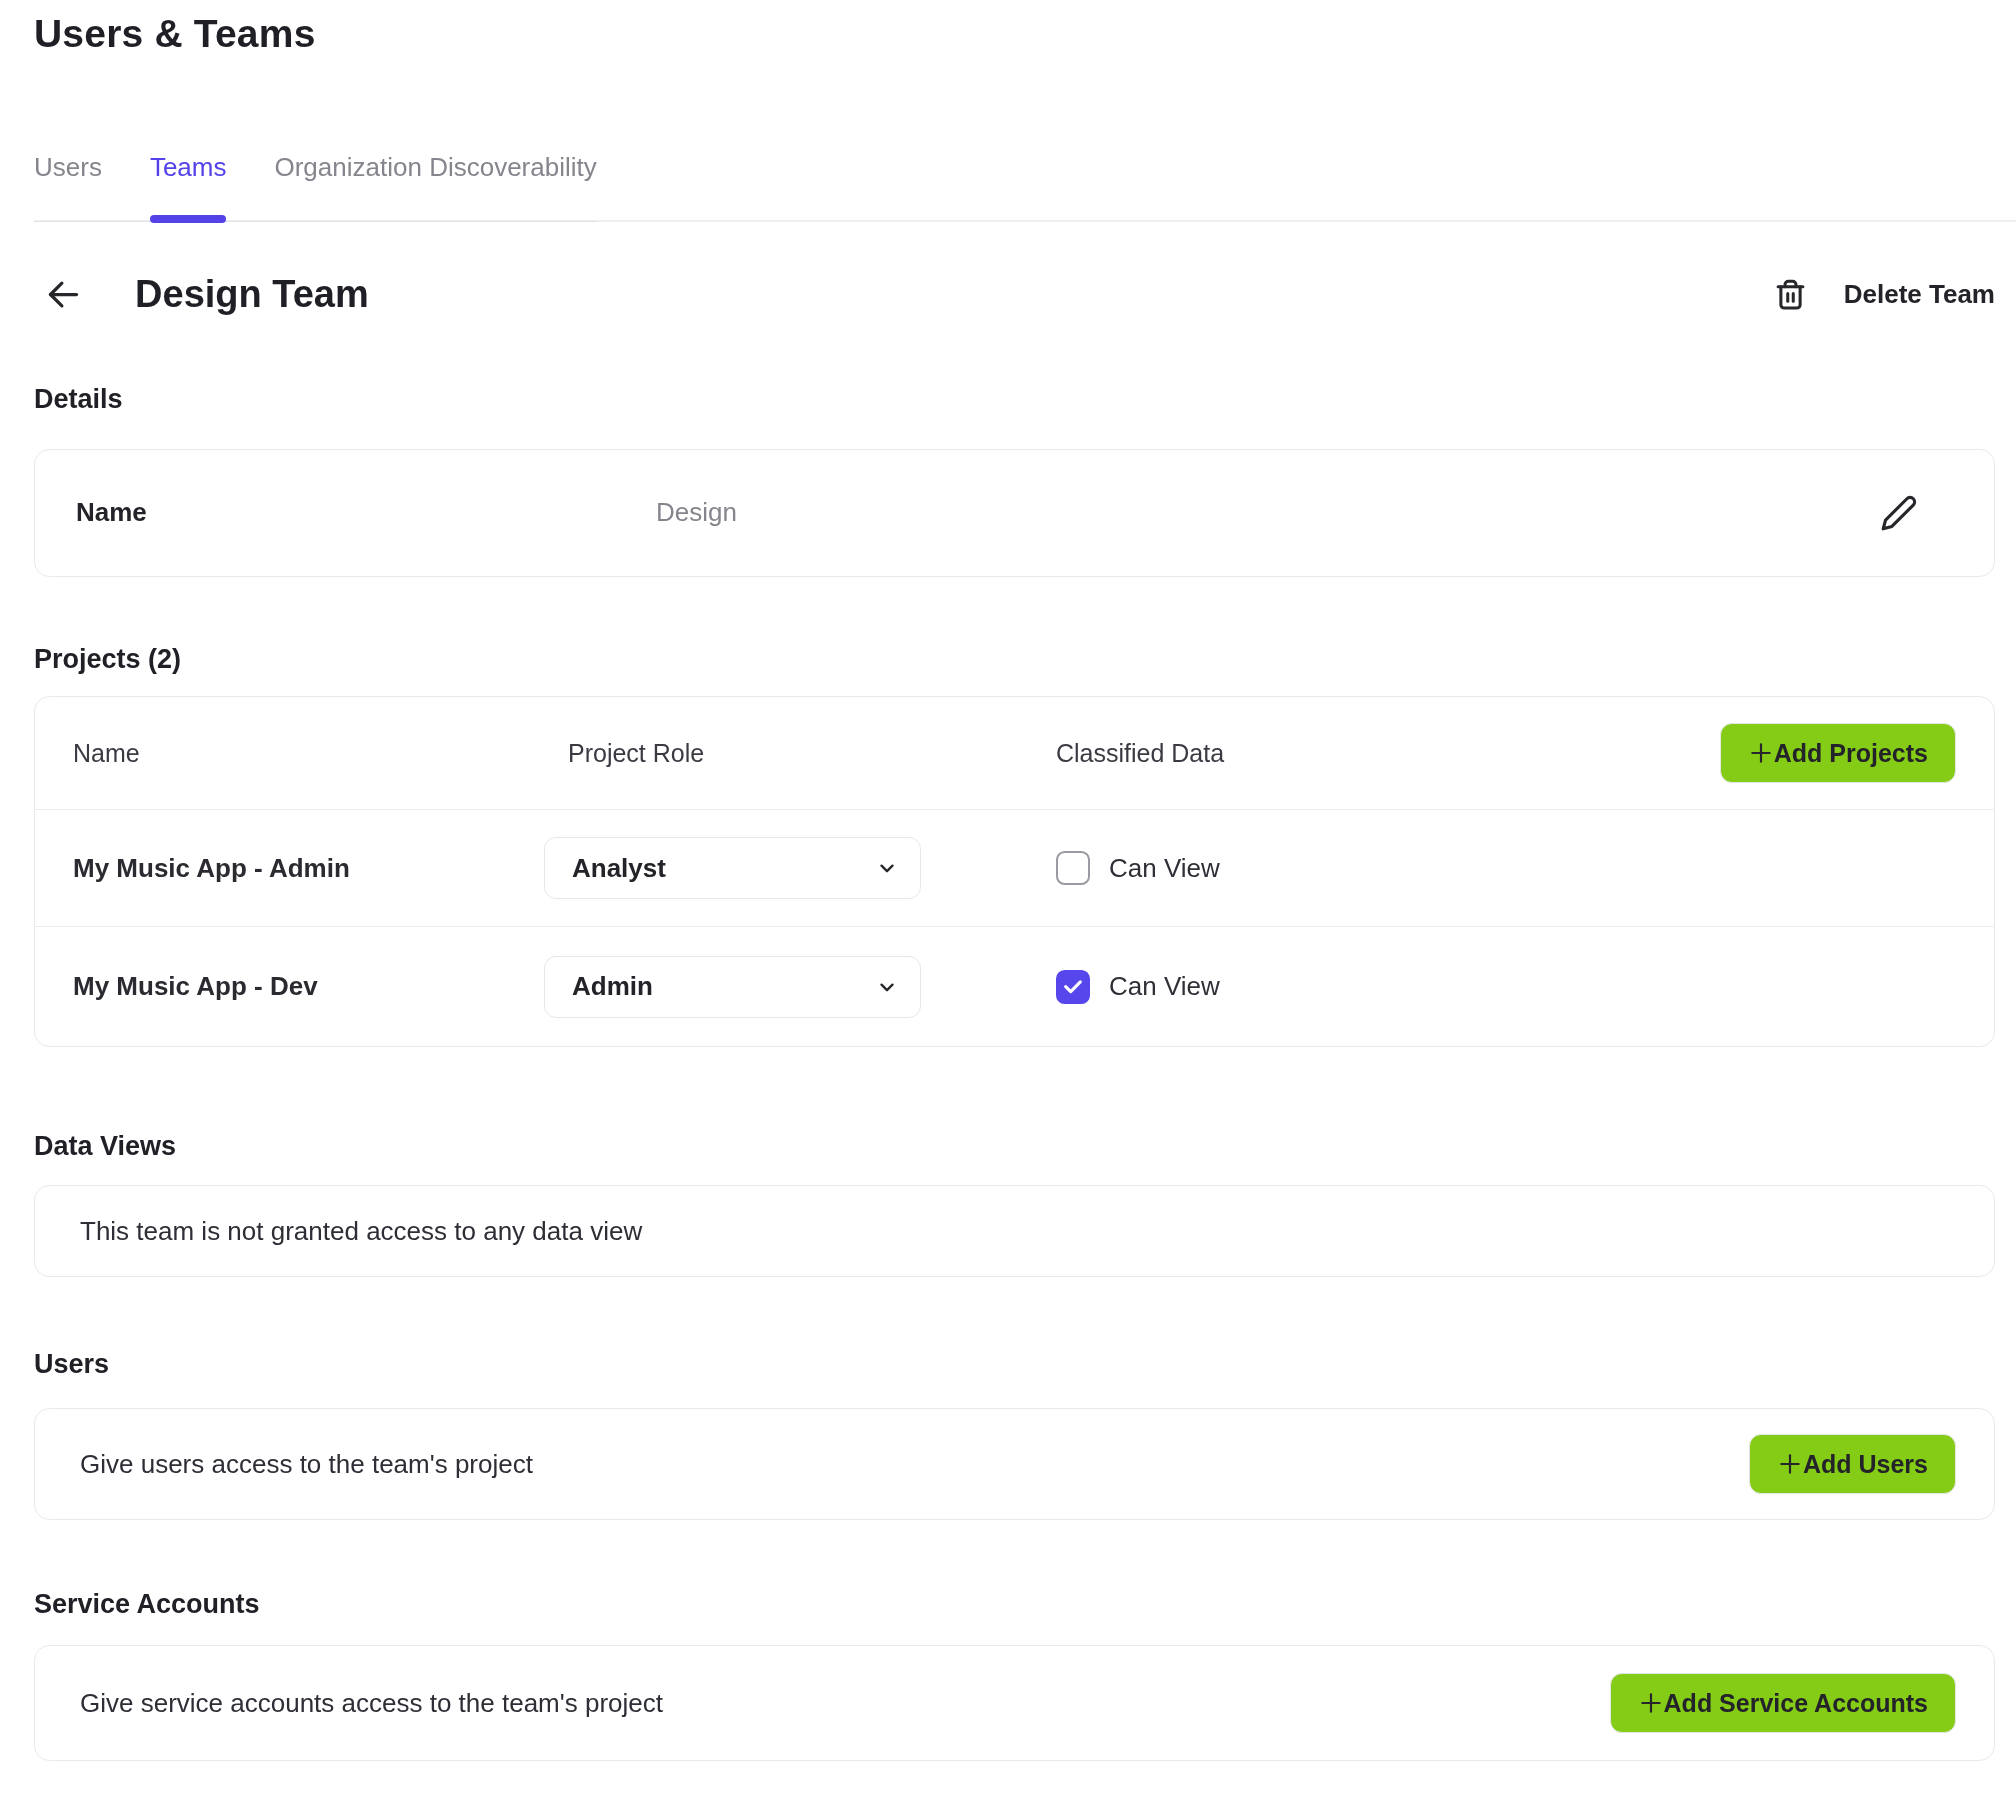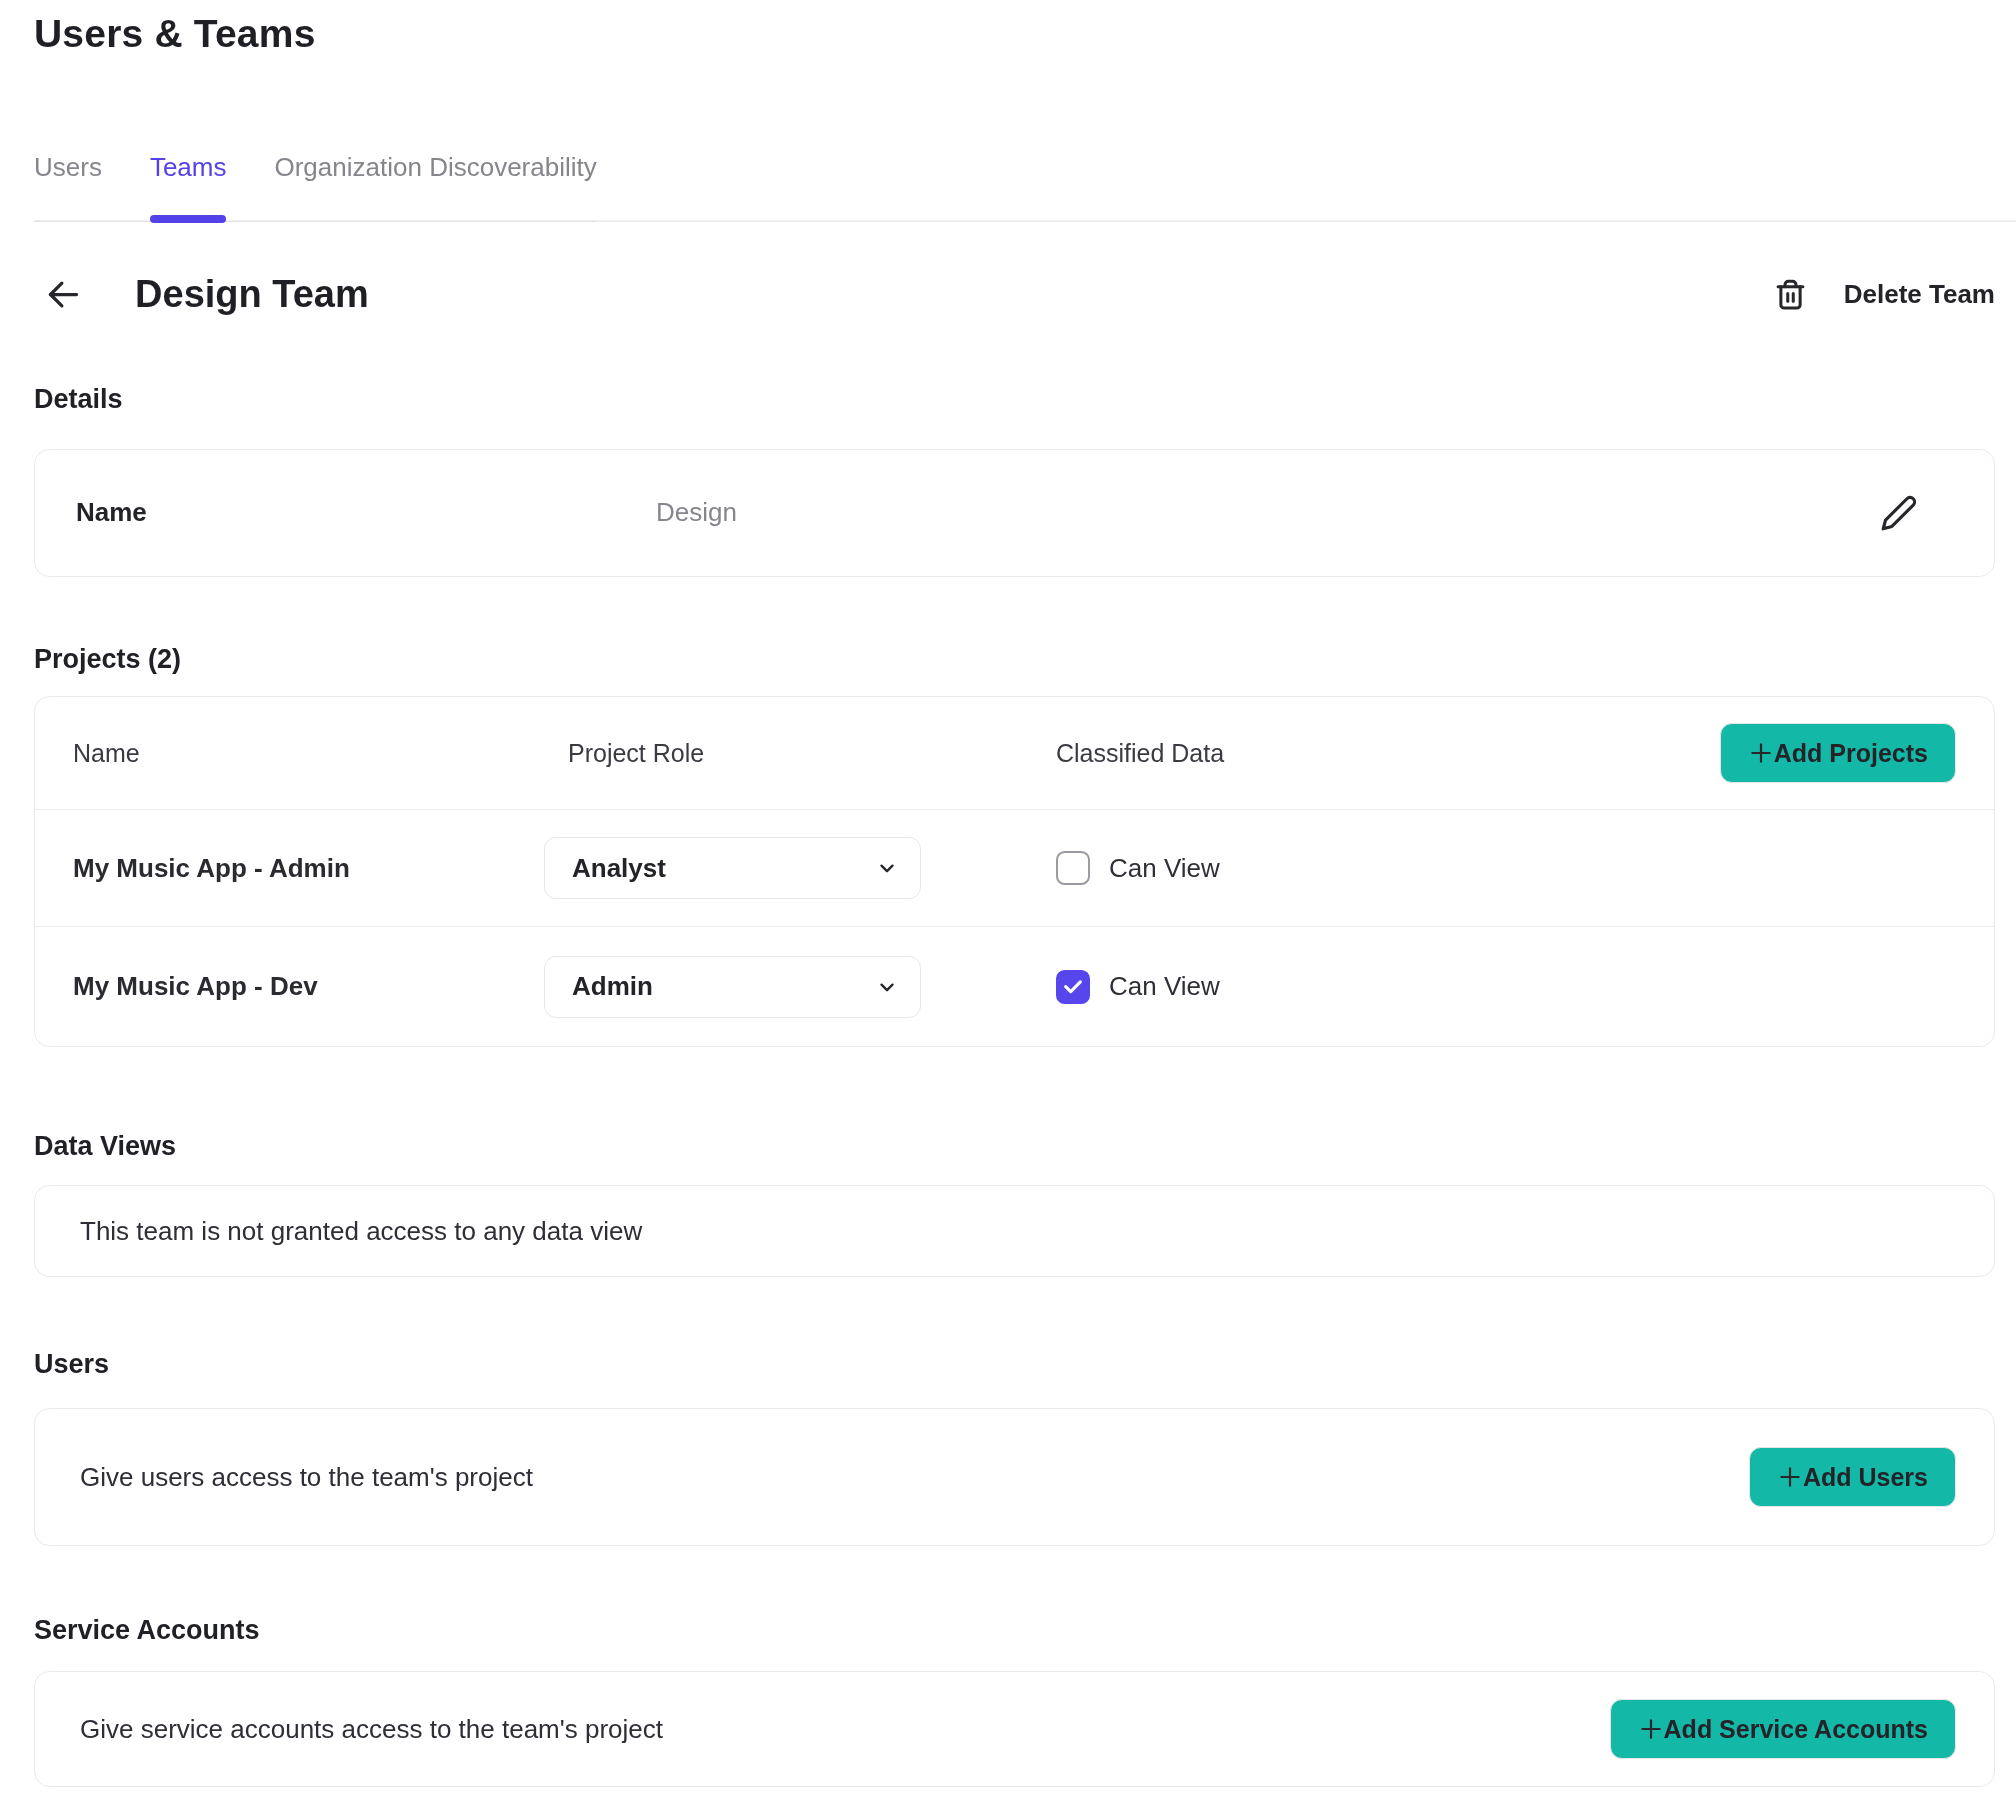--- a/index.html
+++ b/index.html
@@ -75,27 +75,27 @@
 
   .checkbox{width:34px;height:34px;border-radius:8.6px;border:2.6px solid #9a9aa2;background:#fff;flex:0 0 auto;cursor:pointer;display:flex;align-items:center;justify-content:center;}
   .checkbox.checked{background:var(--checkbox_checked);border-color:var(--checkbox_checked);}
   .checkbox svg{display:none;}
   .checkbox.checked svg{display:block;}
   .cb-label{margin-left:19px;font-size:26px;color:#2f2f37;}
 
   
   .empty-card{display:flex;align-items:center;padding:0 38px 0 45px;}
   .dv-card{margin-top:22px;height:92px;}
-  .users-card{margin-top:27px;height:138px;}
+  .users-card{margin-top:27px;height:112px;}
   .sa-card{margin-top:24px;height:116px;justify-content:center;}
   .empty-text{font-size:26px;color:#2e2e36;}
 
   .btn{
     margin-left:auto;display:flex;align-items:center;gap:0;
-    height:60px;padding:0 27px;border:1.7px solid #e5e5e8;border-radius:12px;background:#14b8a6;
+    height:60px;padding:0 27px;border:1.7px solid #e5e5e8;border-radius:12px;background:#84cc16;
     font-size:25px;font-weight:600;color:#232329;cursor:pointer;white-space:nowrap;
   }
   .icon{display:flex;align-items:center;justify-content:center;}
   svg{display:block;}
 </style>
 </head>
 <body>
 
 <h1 class="page-title">Users &amp; Teams</h1>
 

